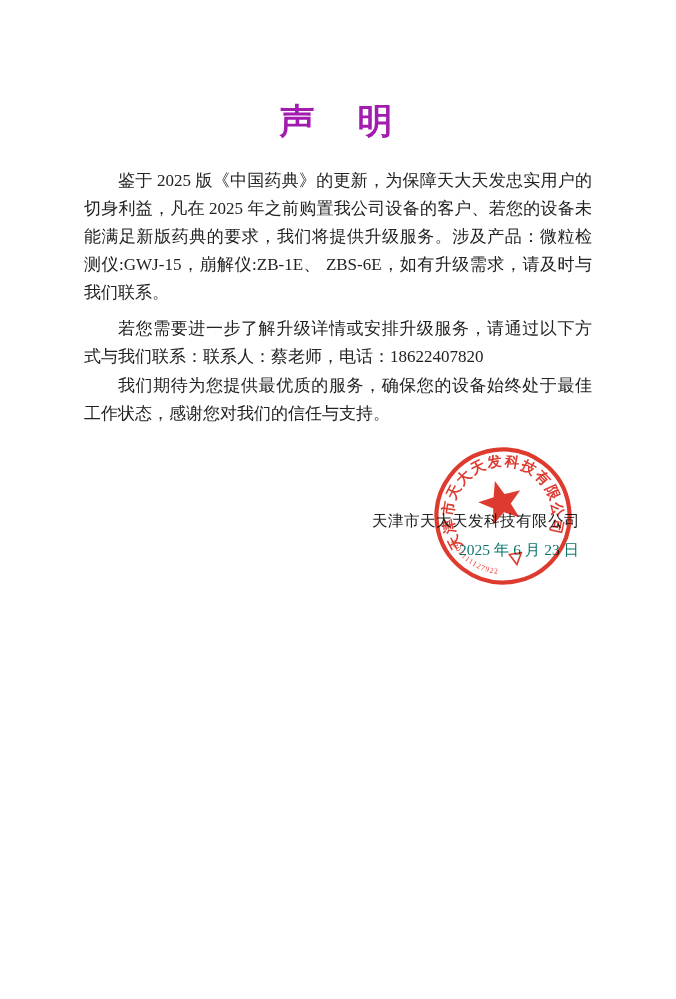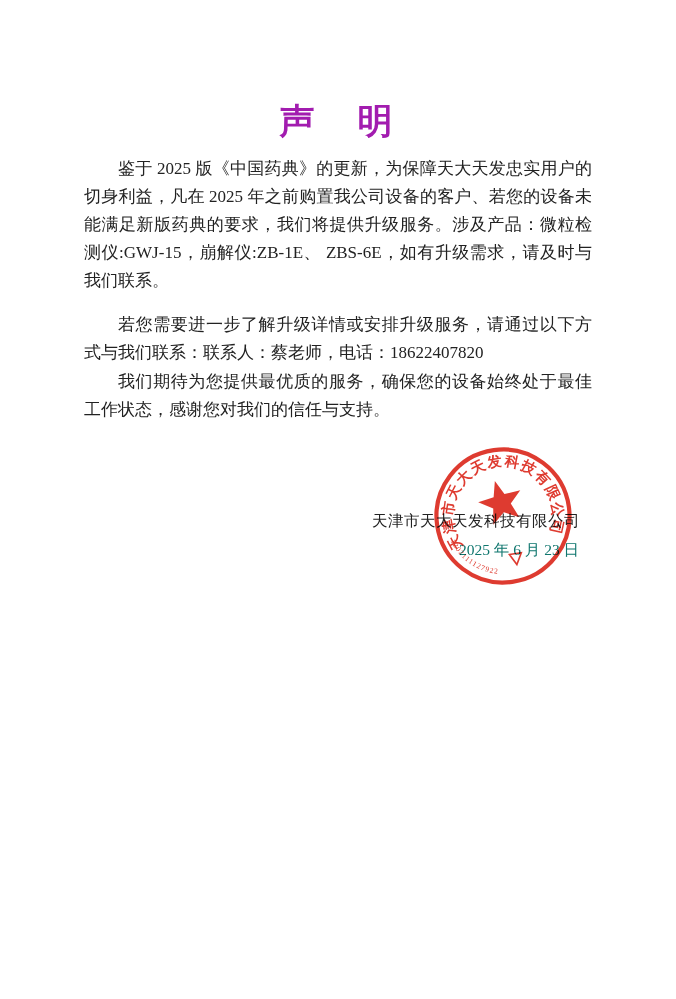--- a/index.html
+++ b/index.html
@@ -21,30 +21,30 @@
     left: 0;
     width: 100%;
     text-align: center;
     font-size: 35px;
     font-weight: 700;
     letter-spacing: 4px;
     color: #a21caf;
   }
   .doc-body {
     position: absolute;
-    top: 155px;
+    top: 167px;
     left: 84px;
     width: 508px;
     font-size: 17px;
     line-height: 28px;
     text-align: justify;
     color: #222222;
   }
   .doc-body p { text-indent: 2em; }
-  .doc-body p.para-2 { margin-top: 16px; }
+  .doc-body p.para-2 { margin-top: 8px; }
   .doc-body p.para-3 { margin-top: 1px; }
   .signature-company {
     position: absolute;
     top: 511px;
     right: 96px;
     font-size: 15.5px;
     letter-spacing: 0.5px;
     color: #222222;
   }
   .signature-date {

